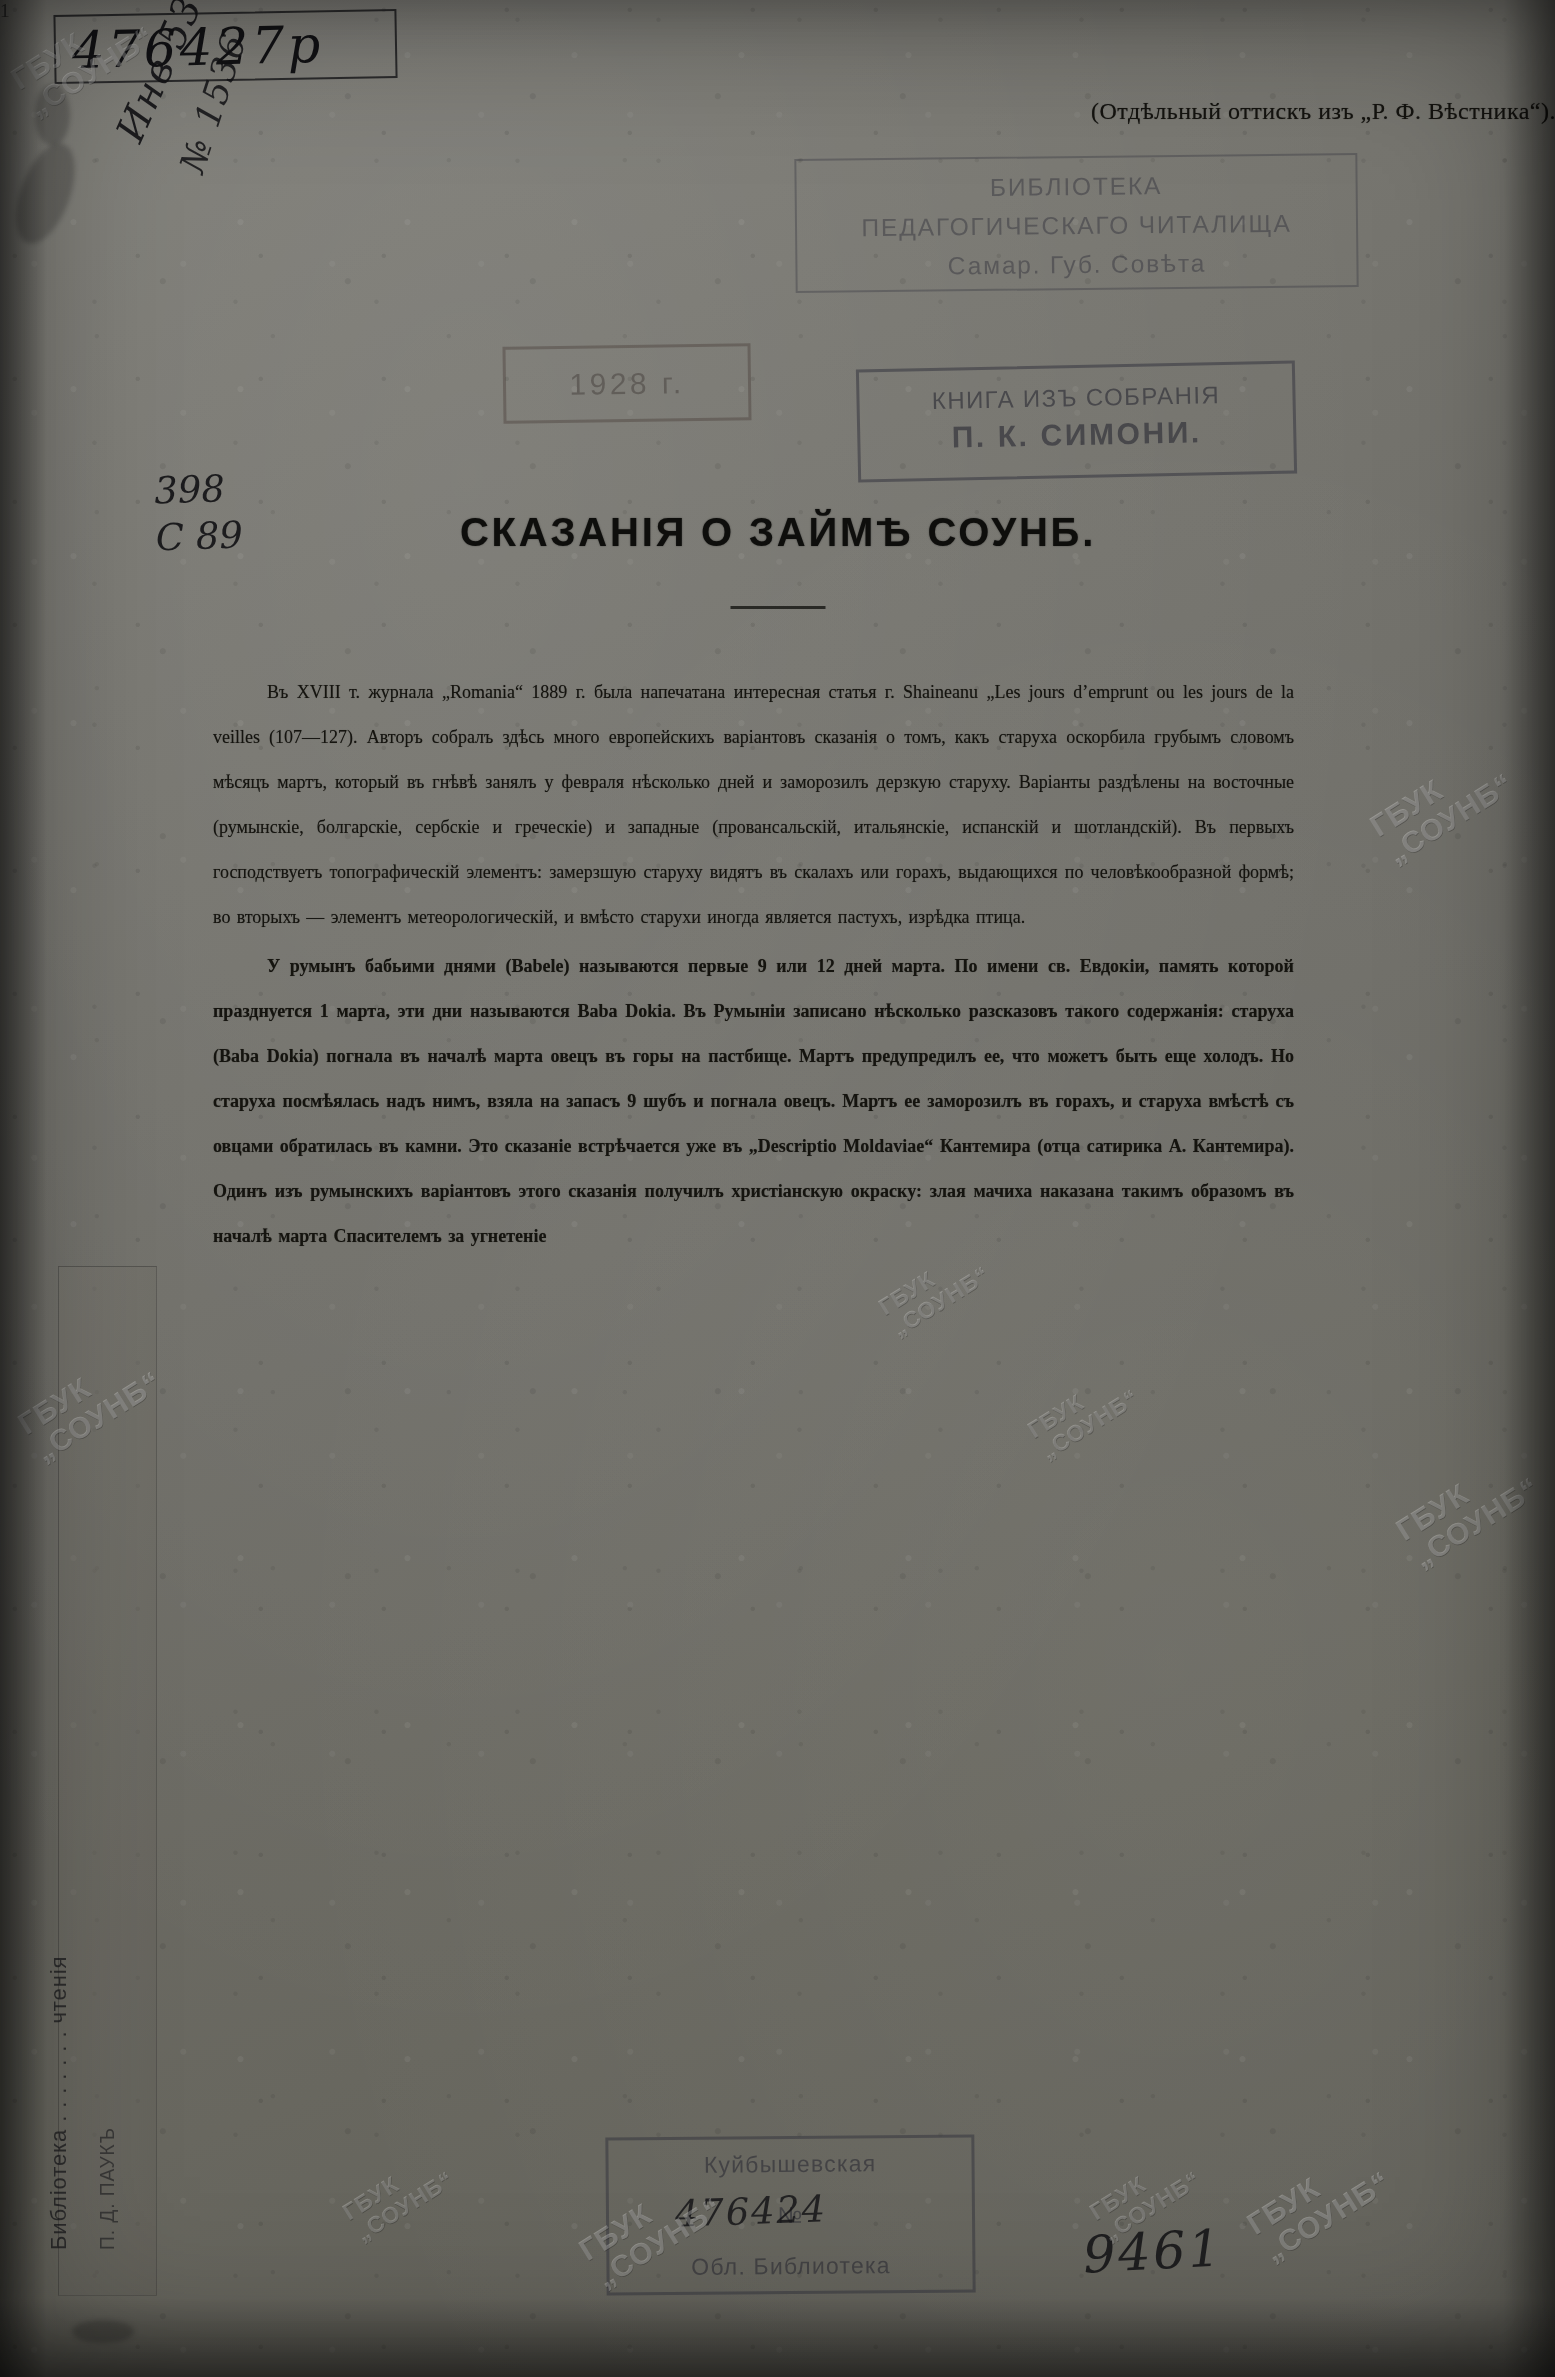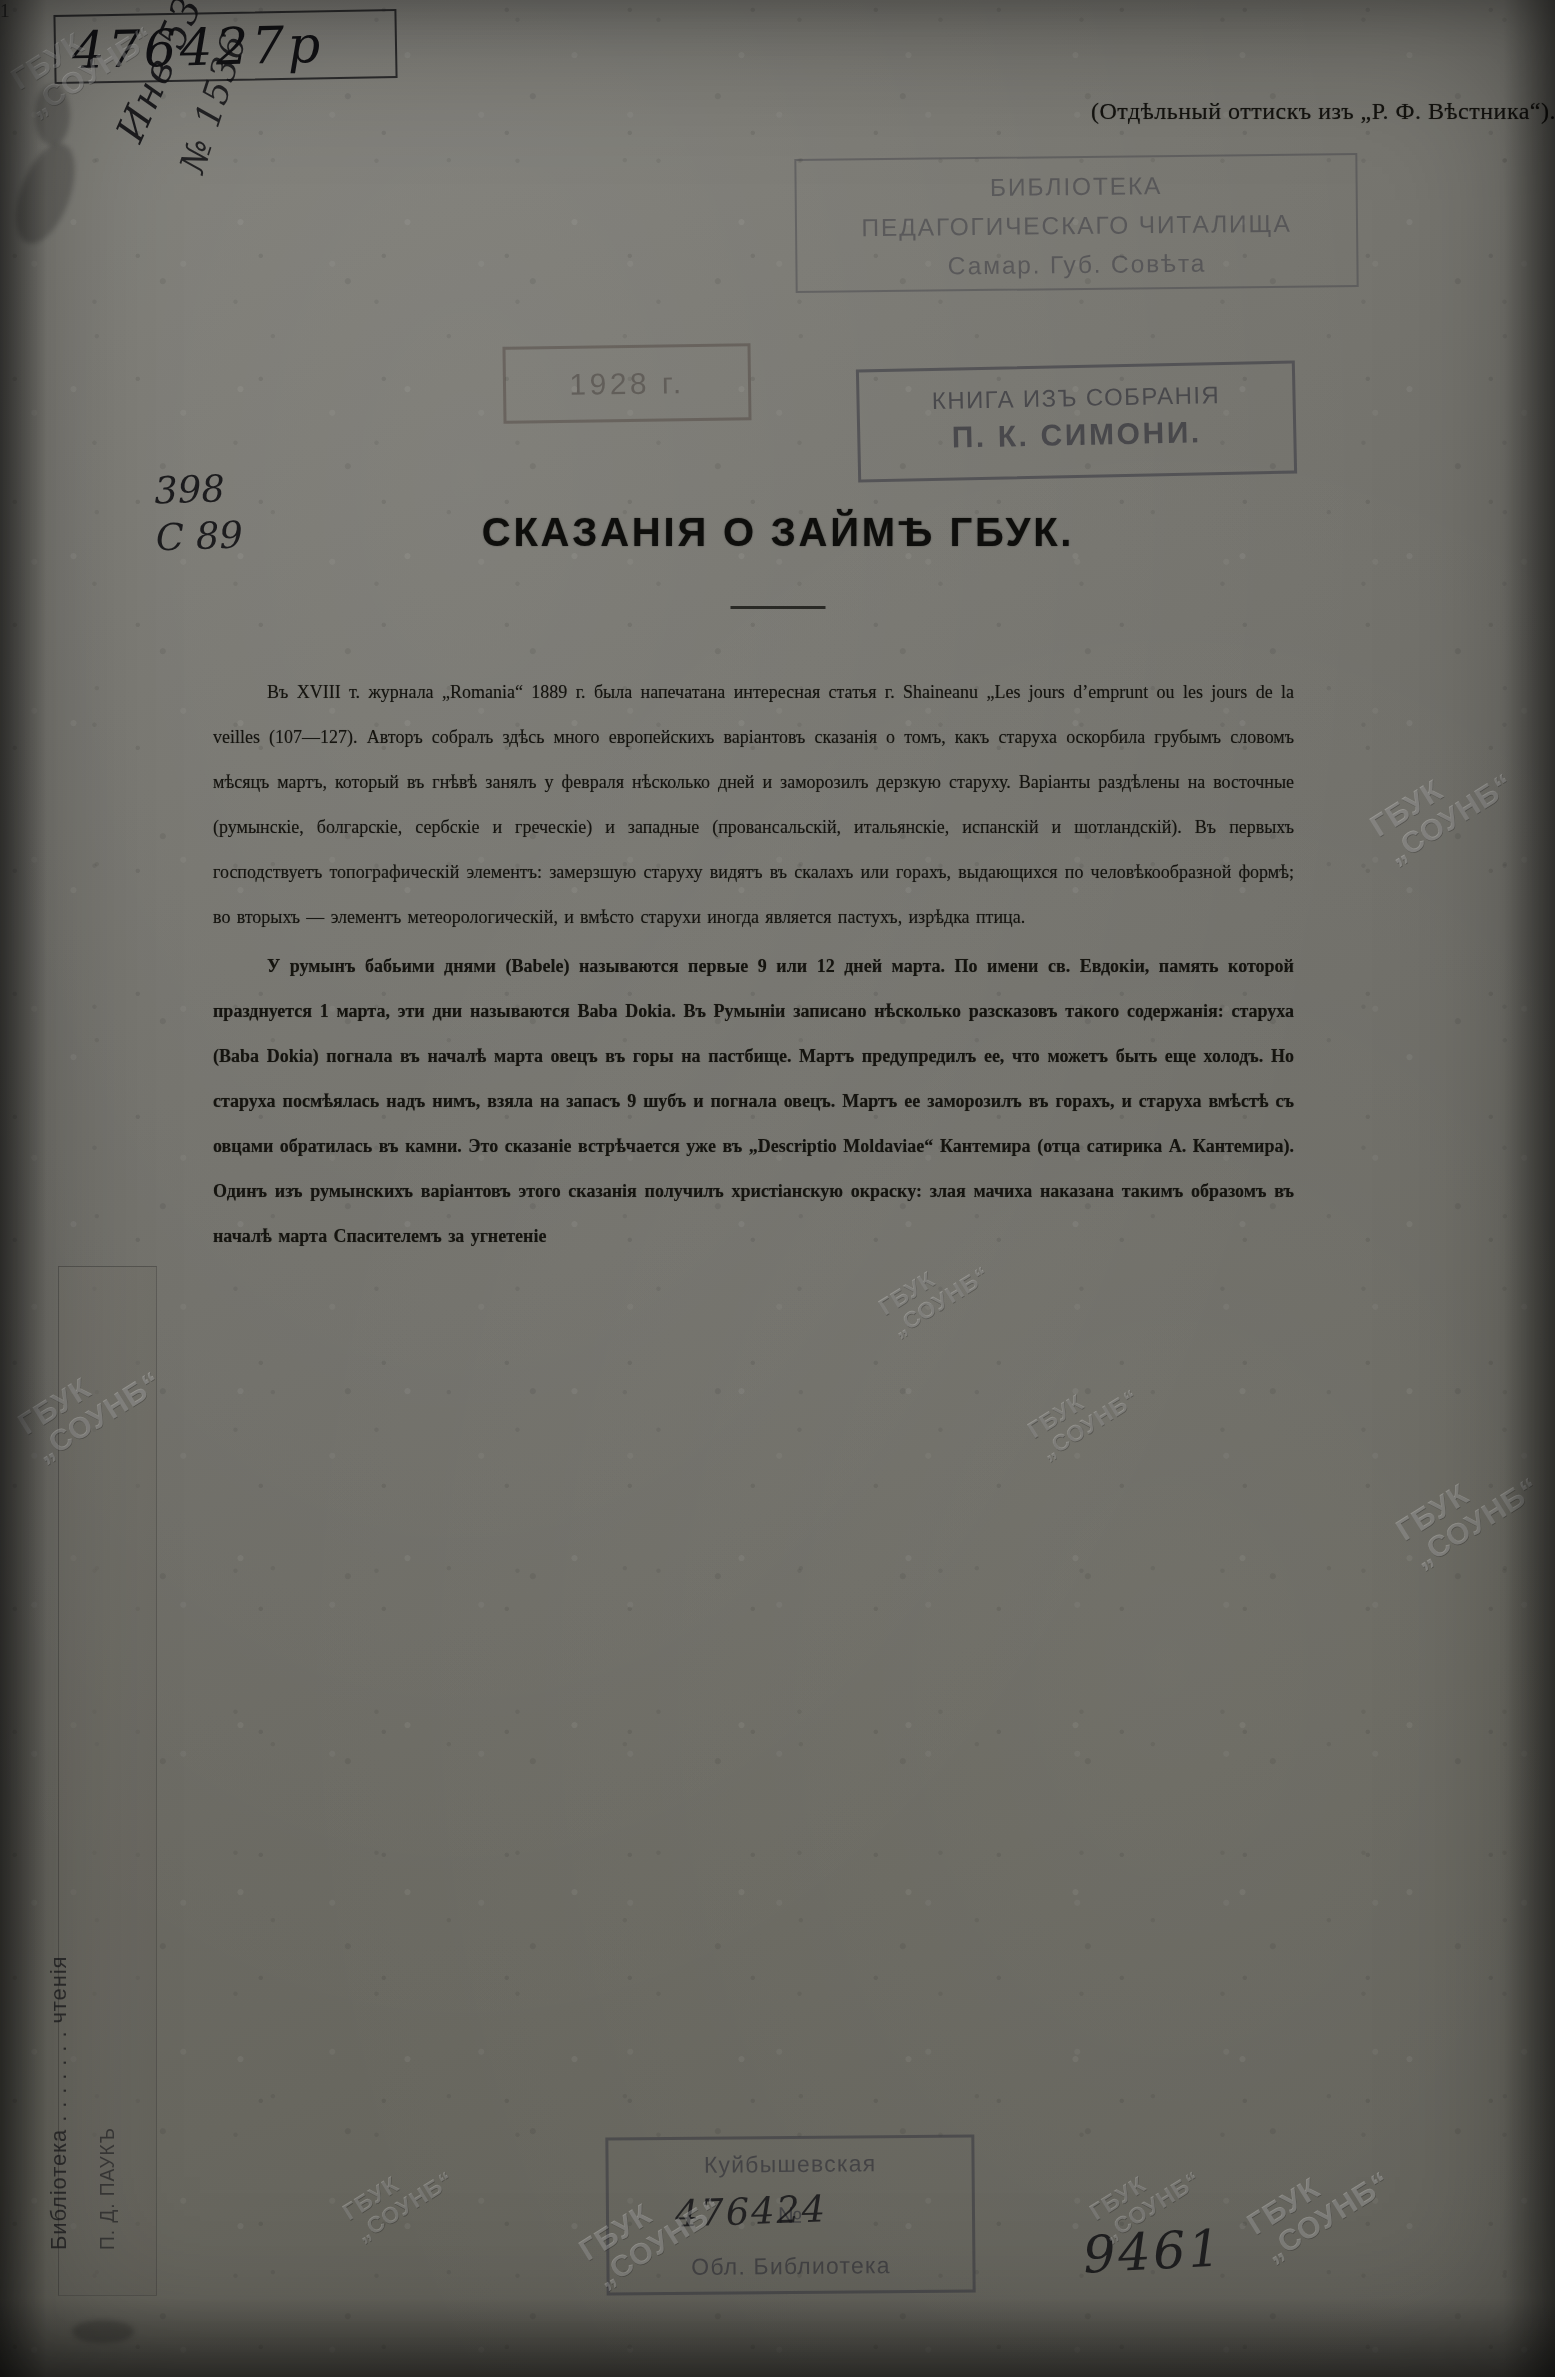--- a/index.html
+++ b/index.html
@@ -341,21 +341,21 @@
     <div>Самар. Губ. Совѣта</div>
   </div>
 
   <div class="stamp" id="stamp-year">1928 г.</div>
 
   <div class="stamp" id="stamp-collection">
     <div>КНИГА ИЗЪ СОБРАНІЯ</div>
     <div class="owner">П. К. СИМОНИ.</div>
   </div>
 
-  <div class="doc-title">СКАЗАНІЯ О ЗАЙМѢ ГБУК.</div>
+  <div class="doc-title">СКАЗАНІЯ О ЗАЙМѢ СОУНБ.</div>
   <div class="title-rule"></div>
 
   <div class="body-text">
     <p>Въ XVIII т. журнала „Romania“ 1889 г. была напечатана интересная статья г. Shaineanu „Les jours d’emprunt ou les jours de la veilles (107—127). Авторъ собралъ здѣсь много европейскихъ варіантовъ сказанія о томъ, какъ старуха оскорбила грубымъ словомъ мѣсяцъ мартъ, который въ гнѣвѣ занялъ у февраля нѣсколько дней и заморозилъ дерзкую старуху. Варіанты раздѣлены на восточные (румынскіе, болгарскіе, сербскіе и греческіе) и западные (провансальскій, итальянскіе, испанскій и шотландскій). Въ первыхъ господствуетъ топографическій элементъ: замерзшую старуху видятъ въ скалахъ или горахъ, выдающихся по человѣкообразной формѣ; во вторыхъ — элементъ метеорологическій, и вмѣсто старухи иногда является пастухъ, изрѣдка птица.</p>
     <p>У румынъ бабьими днями (Babele) называются первые 9 или 12 дней марта. По имени св. Евдокіи, память которой празднуется 1 марта, эти дни называются Baba Dokia. Въ Румыніи записано нѣсколько разсказовъ такого содержанія: старуха (Baba Dokia) погнала въ началѣ марта овецъ въ горы на пастбище. Мартъ предупредилъ ее, что можетъ быть еще холодъ. Но старуха посмѣялась надъ нимъ, взяла на запасъ 9 шубъ и погнала овецъ. Мартъ ее заморозилъ въ горахъ, и старуха вмѣстѣ съ овцами обратилась въ камни. Это сказаніе встрѣчается уже въ „Descriptio Moldaviae“ Кантемира (отца сатирика А. Кантемира). Одинъ изъ румынскихъ варіантовъ этого сказанія получилъ христіанскую окраску: злая мачиха наказана такимъ образомъ въ началѣ марта Спасителемъ за угнетеніе</p>
   </div>
 
   <div id="side-slip"></div>
   <div id="side-slip-text">Библіотека . . . . . . . чтенія</div>
   <div id="side-slip-text2">П. Д. ПАУКЪ</div>

